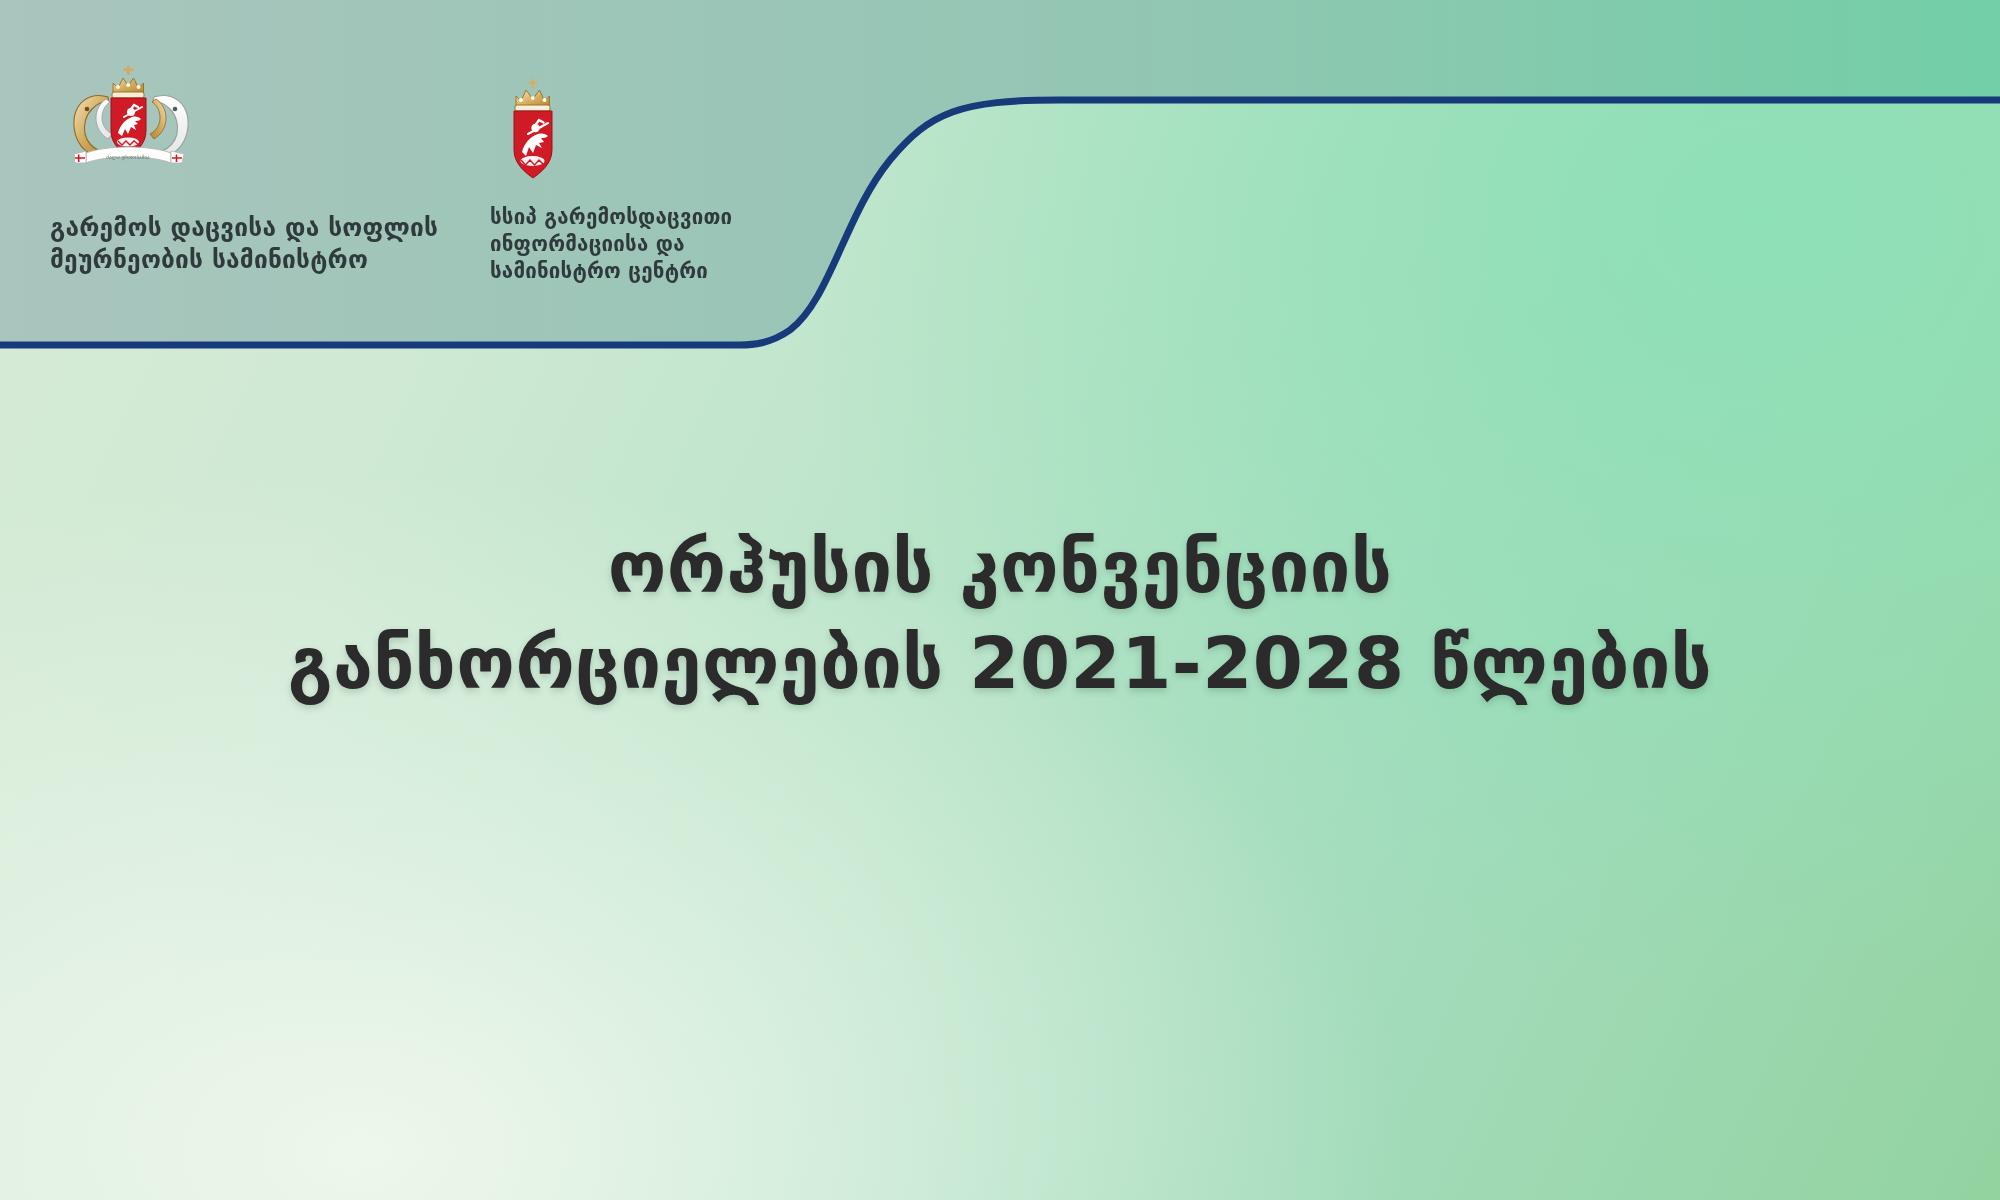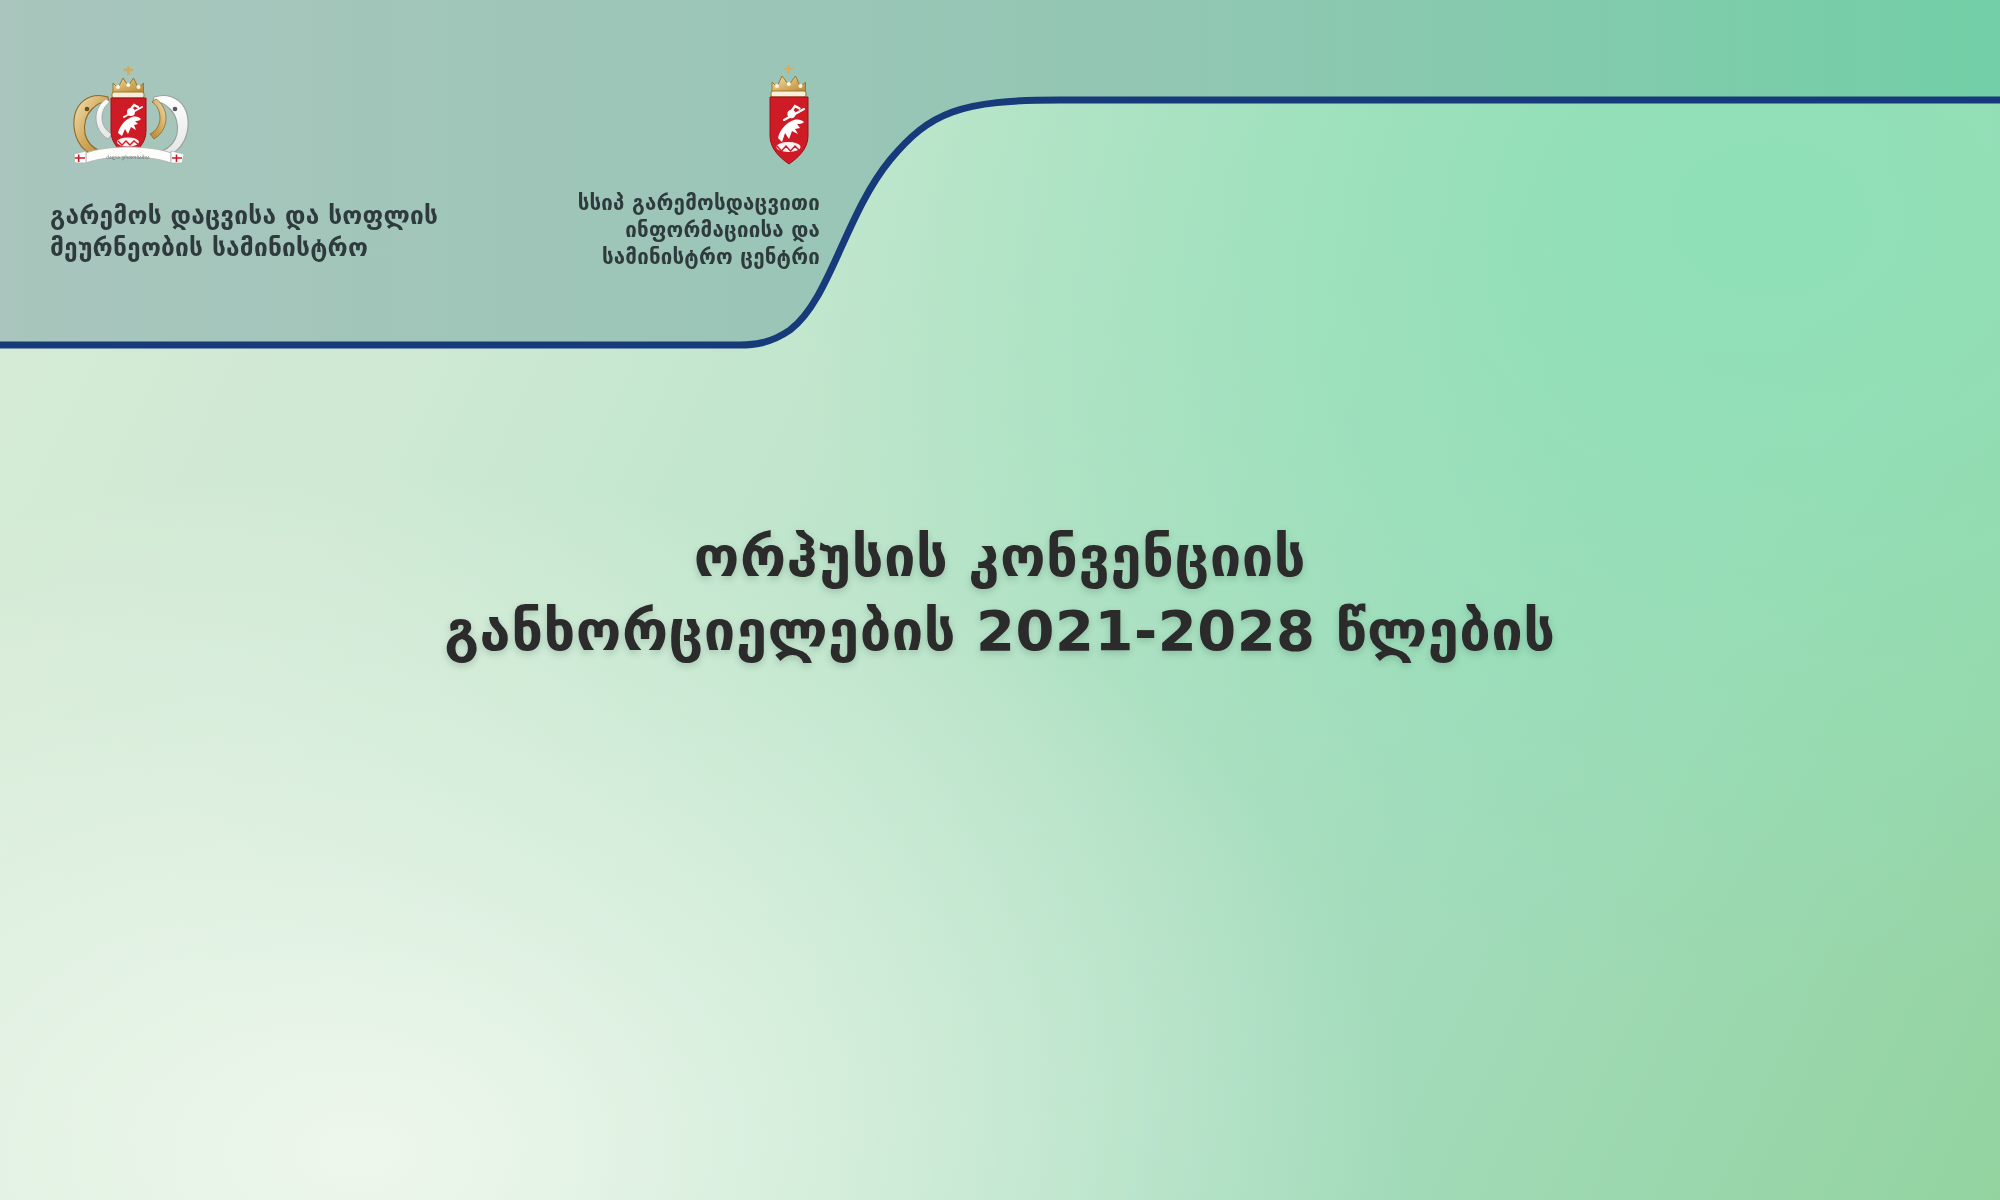--- a/index.html
+++ b/index.html
@@ -39,36 +39,36 @@
     left: 0; top: 0;
     width: 2000px; height: 350px;
     z-index: 4;
     pointer-events: none;
   }
   .logo-block {
     position: absolute;
     pointer-events: auto;
   }
   #logo-ministry { left: 50px; top: 55px; width: 400px; }
-  #logo-center   { left: 490px; top: 62px; width: 330px; text-align: right; }
+  #logo-center   { left: 490px; top: 76px; width: 330px; }
 
   .crest-wrap { display: block; }
   #logo-ministry .crest-wrap { margin-left: 6px; }
   #logo-center   .crest-wrap { margin-left: 12px; }
 
   .logo-text {
     font-family: "DejaVu Sans", "Liberation Sans", sans-serif;
     font-weight: 700;
     color: #2e3a3c;
     letter-spacing: 0.2px;
   }
   #logo-ministry .logo-text {
     font-size: 24.5px;
     line-height: 1.30;
-    margin-top: 16px;
+    margin-top: 28px;
     white-space: nowrap;
   }
   #logo-center .logo-text {
     font-size: 20.5px;
     line-height: 1.32;
     margin-top: 16px;
     white-space: nowrap;
   }
 
   
@@ -76,21 +76,21 @@
     position: absolute;
     left: 0;
     top: 520px;
     width: 2000px;
     text-align: center;
     z-index: 5;
   }
   #title-block .title-line {
     font-family: "DejaVu Sans", "Liberation Sans", sans-serif;
     font-weight: 700;
-    font-size: 56px;
+    font-size: 72px;
     line-height: 1.33;
     color: #2b2b2b;
     letter-spacing: 0.5px;
     text-shadow: 0 3px 7px rgba(40, 70, 55, 0.22);
     white-space: nowrap;
   }
 </style>
 </head>
 <body>
 

